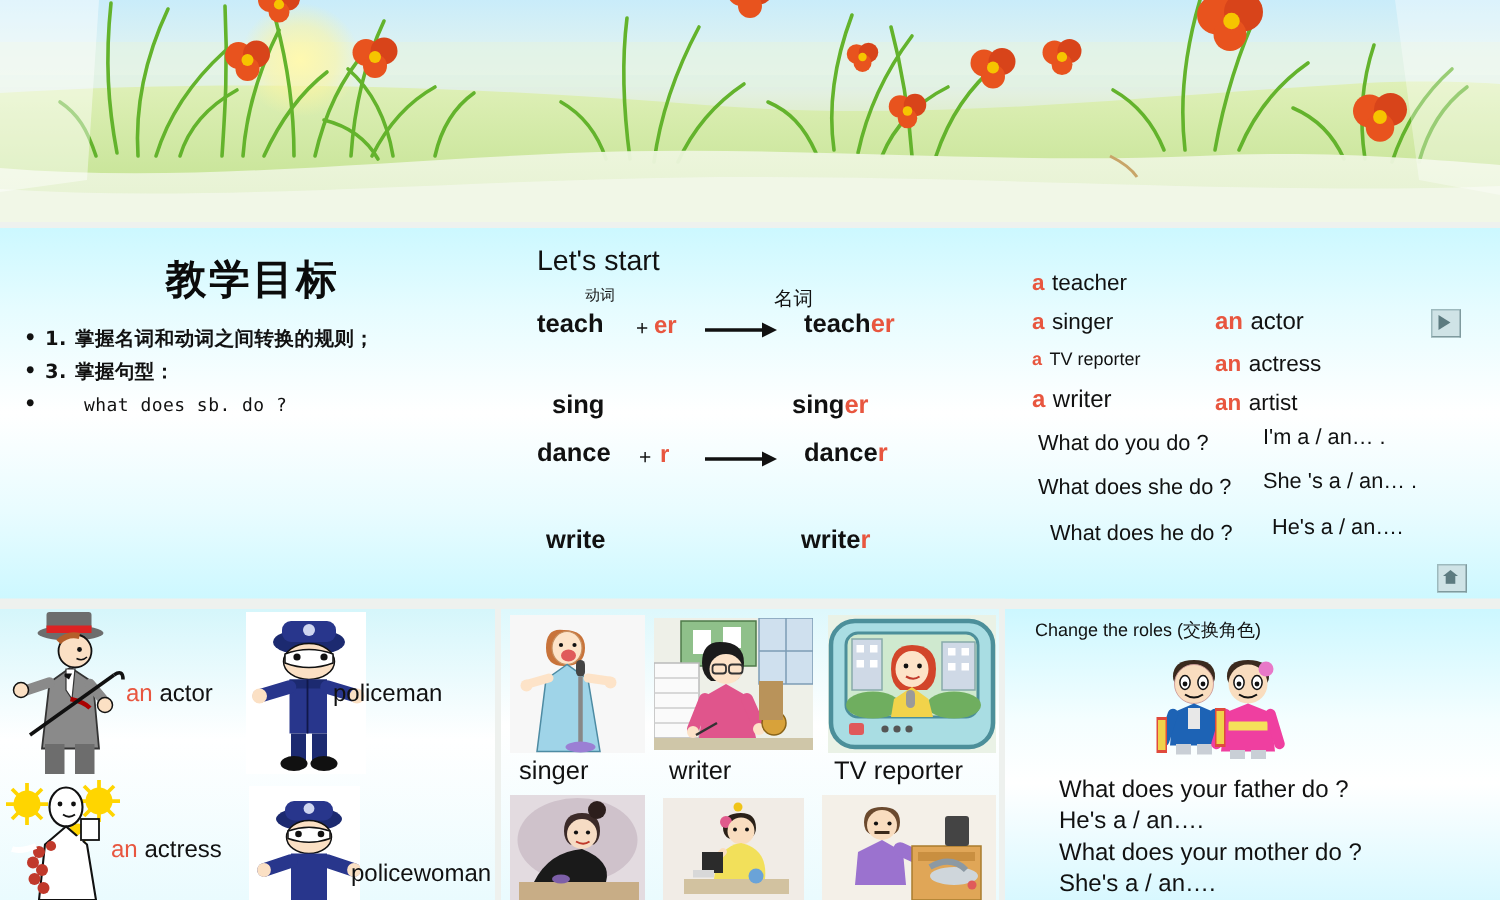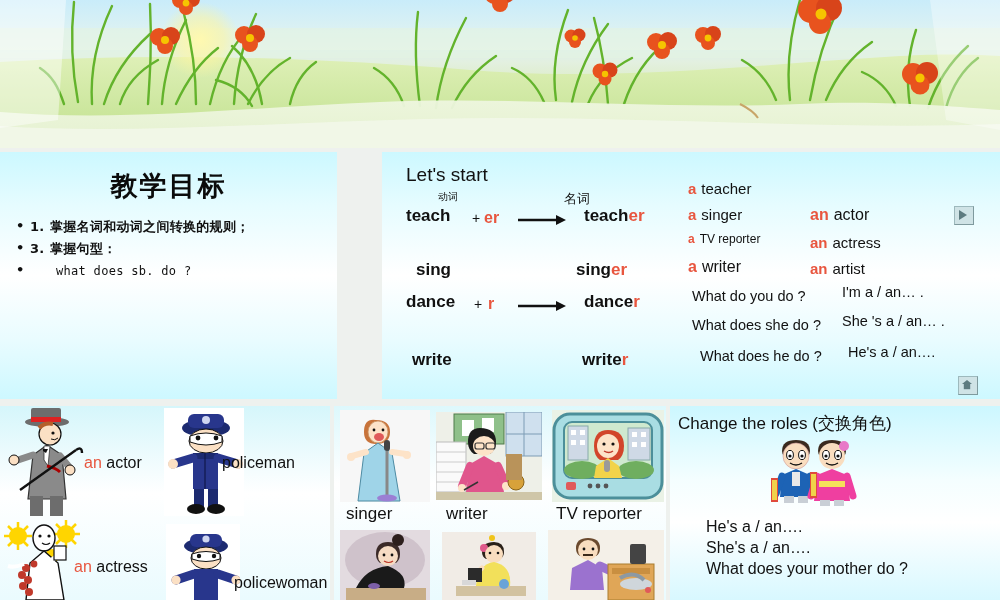--- a/index.html
+++ b/index.html
@@ -17,21 +17,21 @@
   .banner-sky{position:absolute;left:0;top:0;width:1000px;height:46px;
     background:linear-gradient(to bottom,#cdeefb,#dff2f6);}
   .banner svg{position:absolute;left:0;top:0;}
 
   
   .panels{position:absolute;left:0;top:152px;width:1000px;height:250px;}
   .panel{position:absolute;top:0;height:247px;
     background:linear-gradient(to bottom,#ccf8ff 0%,#e6fcff 22%,#ffffff 50%,#e9fcff 76%,#cdf8ff 100%);
     overflow:hidden;}
   .p-left{left:0;width:337px;}
-  .p-mid{left:334px;width:400px;margin-left:48px;}
+  .p-mid{left:334px;width:400px;}
   .p-right{left:670px;width:330px;}
 
   
   .cn-title{margin:0;padding:16px 0 0 0;text-align:center;font-size:27px;font-weight:700;
     color:#0b0b0b;font-family:"DejaVu Sans","Liberation Sans",sans-serif;letter-spacing:2px;}
   .goals{list-style:none;margin:14px 0 0 0;padding:0 0 0 16px;}
   .goals li{position:relative;padding-left:14px;margin-bottom:3px;font-size:13px;font-weight:700;
     color:#111;font-family:"DejaVu Sans","Liberation Sans",sans-serif;line-height:1.45;letter-spacing:.3px;}
   .goals li::before{content:"•";position:absolute;left:0;top:-1px;font-size:13px;}
   .goals li .num{display:inline-block;min-width:20px;}
@@ -67,21 +67,21 @@
   .bpanel{position:absolute;top:0;height:194px;overflow:hidden;}
   .b-left{left:0;width:330px;background:linear-gradient(to bottom,#d5f6fb 0%,#ffffff 45%,#eafbfe 100%);}
   .b-mid{left:334px;width:332px;background:linear-gradient(to bottom,#ddf8fc 0%,#ffffff 40%,#eafbfe 100%);}
   .b-right{left:670px;width:330px;background:linear-gradient(to bottom,#ccf7ff 0%,#f4feff 38%,#ffffff 60%,#d8f8ff 100%);}
 
   .thumb{position:absolute;background:#fff;overflow:hidden;}
   .thumb svg{display:block;}
   .cap{position:absolute;font-size:16px;color:#111;white-space:nowrap;}
   .cap .art{color:#e8563f;}
 
-  .change-title{position:absolute;left:8px;top:6px;font-size:17px;color:#111;white-space:nowrap;}
+  .change-title{position:absolute;left:20px;top:6px;font-size:12px;color:#111;white-space:nowrap;}
   .change-title .cn{font-family:"DejaVu Sans","Liberation Sans",sans-serif;}
   .dialog{position:absolute;left:36px;top:110px;font-size:16px;color:#111;line-height:1.32;}
   .dialog div{white-space:nowrap;}
   .kids{position:absolute;left:96px;top:30px;}
 </style>
 </head>
 <body>
 
 <div class="slide">
 
@@ -606,19 +606,20 @@
           <path d="M51,40 l-6,20" stroke="#ef3fa0" stroke-width="7" stroke-linecap="round"></path>
           <path d="M81,40 l6,20" stroke="#ef3fa0" stroke-width="7" stroke-linecap="round"></path>
           <rect x="54" y="64" width="10" height="6" fill="#c9cfd6"></rect>
           <rect x="68" y="64" width="10" height="6" fill="#c9cfd6"></rect>
           <rect x="44" y="36" width="7" height="26" fill="#e04a3c"></rect>
           <rect x="45" y="38" width="5" height="22" fill="#f0d24a"></rect>
         </svg>
       </div>
 
       <div class="dialog">
+        <div>What  does your father do ?</div>
         <div>He's   a / an….</div>
+        <div>What does your mother do ?</div>
         <div>She's  a / an….</div>
-        <div>What does your mother do ?</div>
       </div>
     </div>
   </div>
 </div>
 
 </body></html>

